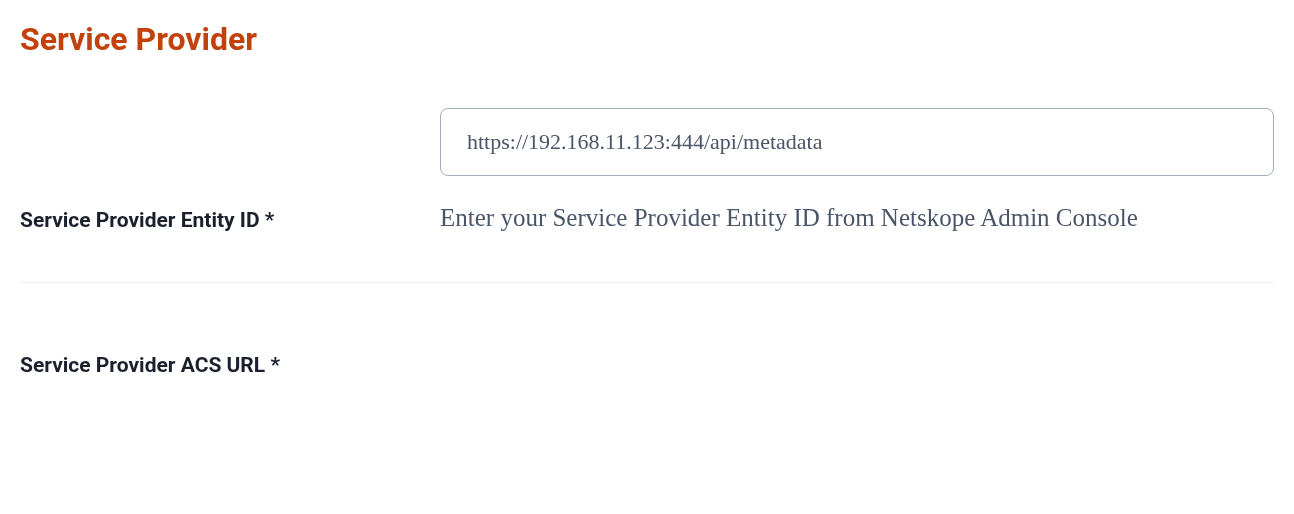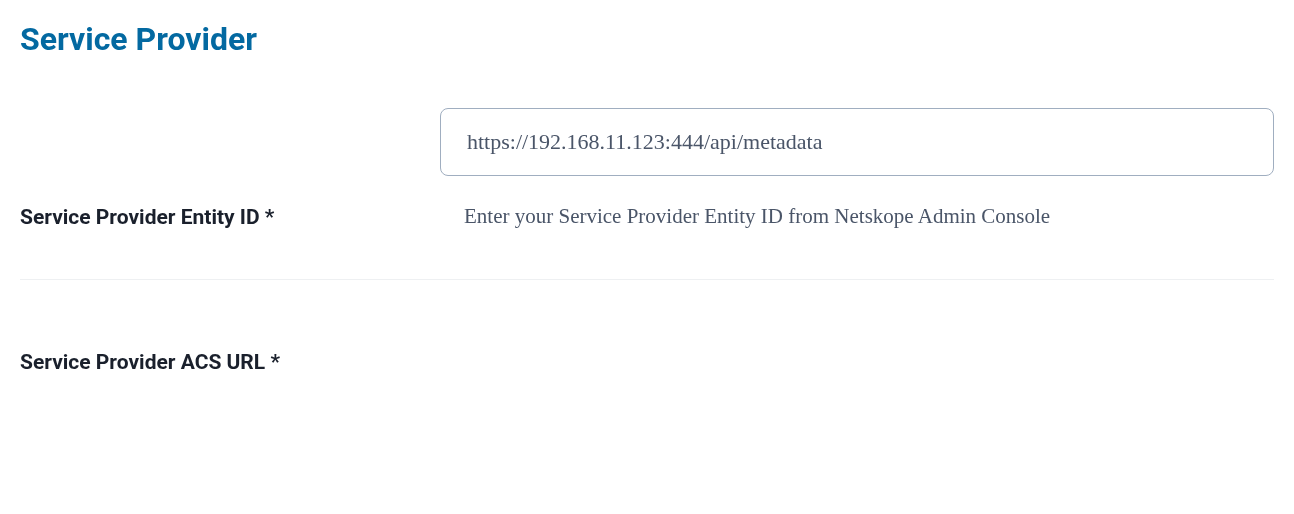--- a/index.html
+++ b/index.html
@@ -12,21 +12,21 @@
       font-family: -apple-system, BlinkMacSystemFont, "Segoe UI", Roboto, Helvetica, Arial, sans-serif;
       background: #ffffff;
       color: #2d3748;
       padding: 20px;
       width: 1294px;
     }
     
     .section-title {
       font-size: 32px;
       font-weight: 700;
-      color: #0369a1;
+      color: #c2410c;
       margin-bottom: 50px;
     }
     
     .form-row {
       display: flex;
       align-items: flex-end;
       padding-bottom: 50px;
       margin-bottom: 50px;
     }
     
@@ -62,25 +62,24 @@
       color: #4a5568;
       padding: 20px 26px;
       border: 1px solid #a0aec0;
       border-radius: 8px;
       outline: none;
       background: #ffffff;
       font-family: inherit;
     }
     
     .form-help {
-      font-size: 21px;
+      font-size: 25px;
       color: #4a5568;
       margin-top: 28px;
       font-weight: 400;
-      margin-left: 24px;
     }
   </style>
 </head>
 <body>
 
 <h2 class="section-title">Service Provider</h2>
 
 <div class="form-row">
   <label class="form-label">Service Provider Entity ID *</label>
   <div class="form-control-wrapper">

